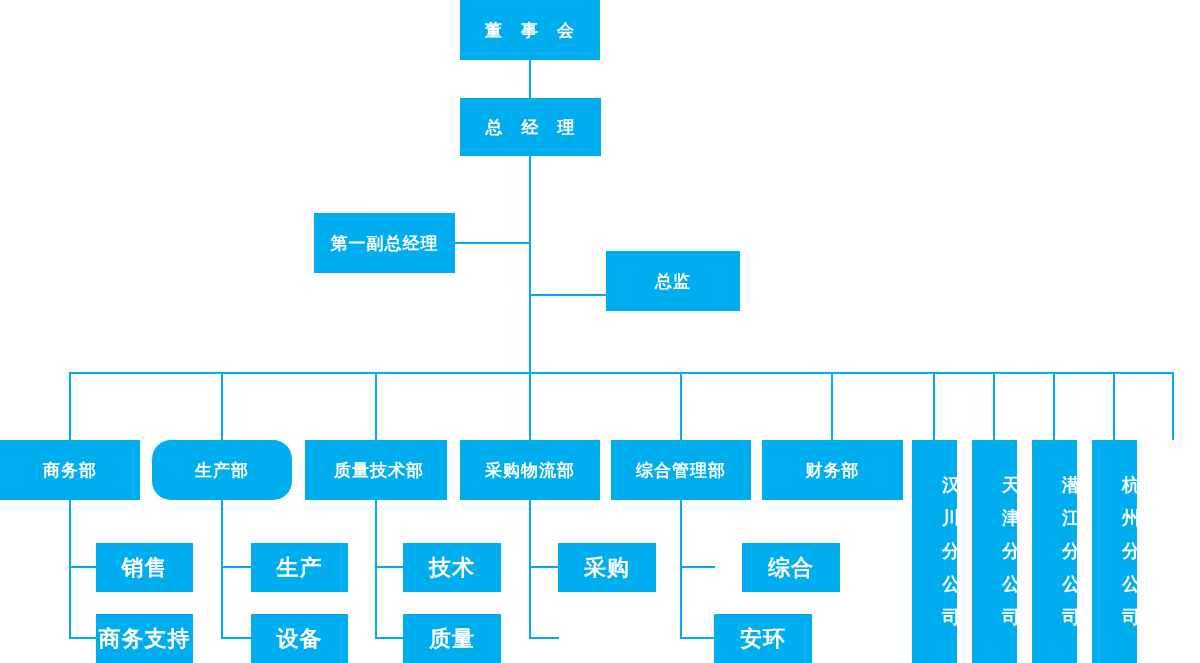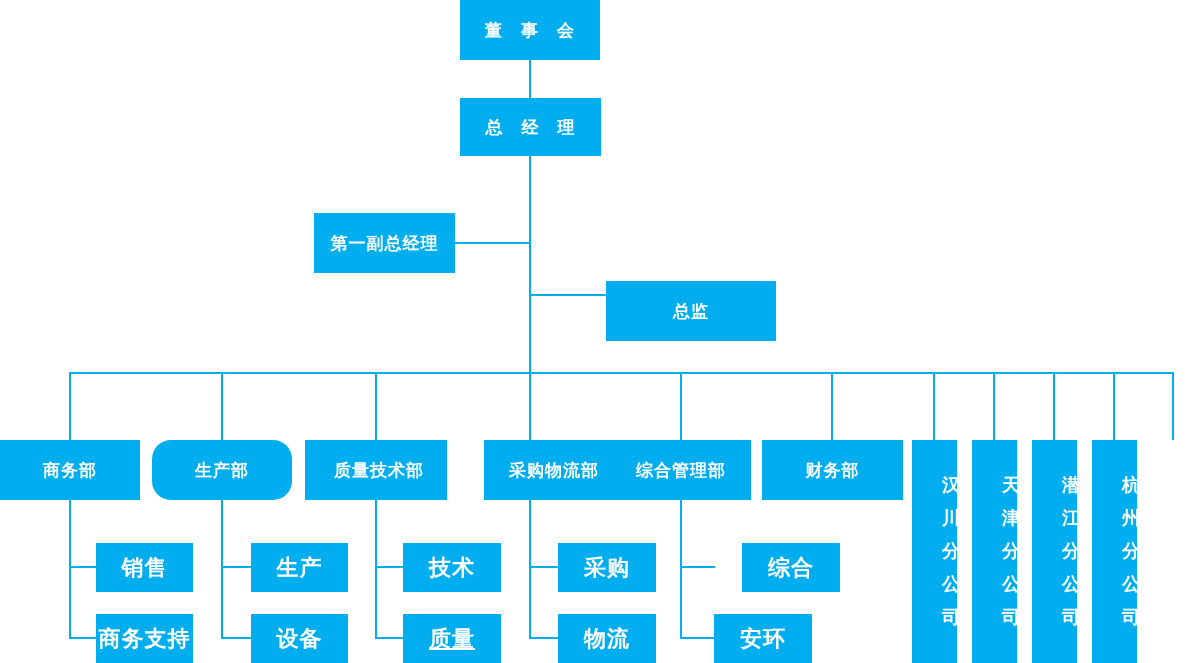--- a/index.html
+++ b/index.html
@@ -84,37 +84,36 @@
   <i class="ln" style="left:375px;top:566px;width:29px;height:2px;"></i>
   <i class="ln" style="left:375px;top:637px;width:29px;height:2px;"></i>
   <i class="ln" style="left:529px;top:566px;width:30px;height:2px;"></i>
   <i class="ln" style="left:529px;top:637px;width:30px;height:2px;"></i>
   <i class="ln" style="left:680px;top:566px;width:35px;height:2px;"></i>
   <i class="ln" style="left:680px;top:637px;width:35px;height:2px;"></i>
 
   <div class="node" style="left:460px;top:0px;width:140px;height:60px;">董　事　会</div>
   <div class="node" style="left:460px;top:98px;width:141px;height:58px;">总　经　理</div>
   <div class="node" style="left:314px;top:213px;width:141px;height:60px;">第一副总经理</div>
-  <div class="node" style="left:606px;top:281px;width:170px;height:60px;">总监</div>
+  <div class="node" style="left:606px;top:251px;width:134px;height:60px;">总监</div>
 
   <div class="node" style="left:0px;top:440px;width:140px;height:60px;">商务部</div>
   <div class="node" style="left:152px;top:440px;width:140px;height:60px;border-radius:19px;">生产部</div>
   <div class="node" style="left:305px;top:440px;width:142px;height:60px;padding-left:6px;">质量技术部</div>
-  <div class="node" style="left:460px;top:440px;width:140px;height:60px;margin-left:24px;">采购物流部</div>
+  <div class="node" style="left:460px;top:440px;width:140px;height:60px;">采购物流部</div>
   <div class="node" style="left:611px;top:440px;width:140px;height:60px;">综合管理部</div>
   <div class="node" style="left:762px;top:440px;width:141px;height:60px;">财务部</div>
 
   <div class="node small" style="left:96px;top:543px;width:97px;height:49px;">销售</div>
   <div class="node small" style="left:251px;top:543px;width:97px;height:49px;">生产</div>
   <div class="node small" style="left:96px;top:614px;width:97px;height:49px;">商务支持</div>
   <div class="node small" style="left:251px;top:614px;width:97px;height:49px;">设备</div>
   <div class="node small" style="left:403px;top:543px;width:98px;height:49px;text-align:center;">技术</div>
-  <div class="node small" style="left:403px;top:614px;width:98px;height:49px;text-decoration:underline;">质量</div>
+  <div class="node small" style="left:403px;top:614px;width:98px;height:49px;">质量</div>
   <div class="node small" style="left:558px;top:543px;width:98px;height:49px;">采购</div>
-  <div class="node small" style="left:558px;top:614px;width:98px;height:49px;">物流</div>
   <div class="node small" style="left:714px;top:543px;width:98px;height:49px;margin-left:28px;">综合</div>
   <div class="node small" style="left:714px;top:614px;width:98px;height:49px;">安环</div>
 
   <div class="branch" style="left:912px;top:440px;width:45px;height:223px;">汉川分公司</div>
   <div class="branch" style="left:972px;top:440px;width:45px;height:223px;">天津分公司</div>
   <div class="branch" style="left:1032px;top:440px;width:45px;height:223px;">潜江分公司</div>
   <div class="branch" style="left:1092px;top:440px;width:45px;height:223px;">杭州分公司</div>
 
 </div>
 

